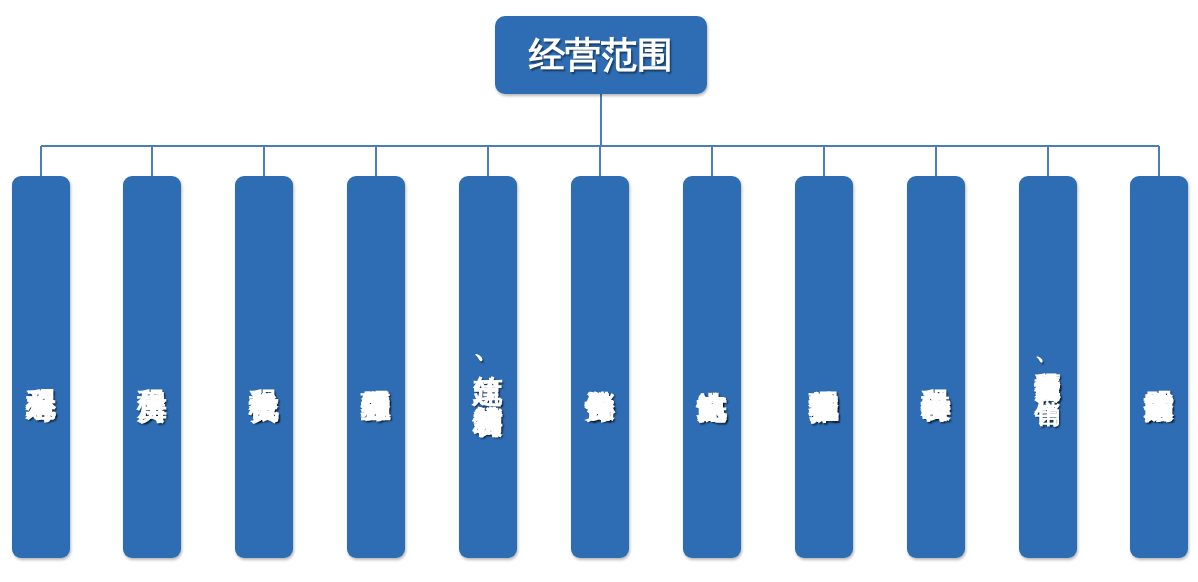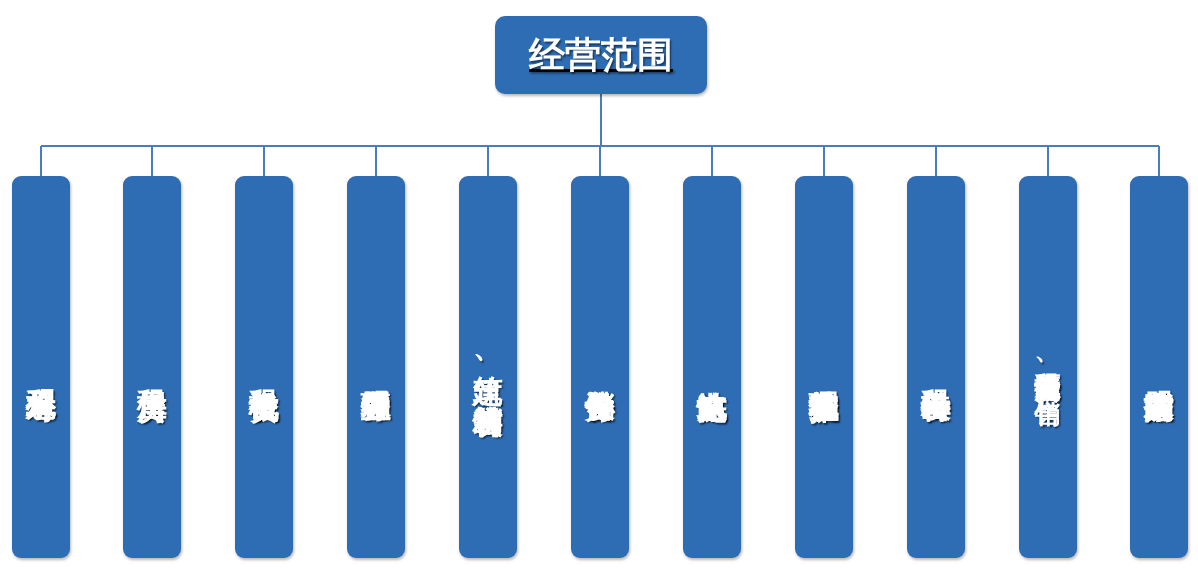--- a/index.html
+++ b/index.html
@@ -50,21 +50,20 @@
     white-space: nowrap;
   }
 
   
   .node.root {
     left: 495px;
     top: 16px;
     width: 212px;
     height: 78px;
     border-radius: 10px;
-    text-decoration: underline;
   }
   .node.root .node-label {
     font-size: 36px;
     line-height: 40px;
   }
 
   
   .node.child {
     top: 176px;
     width: 58px;

